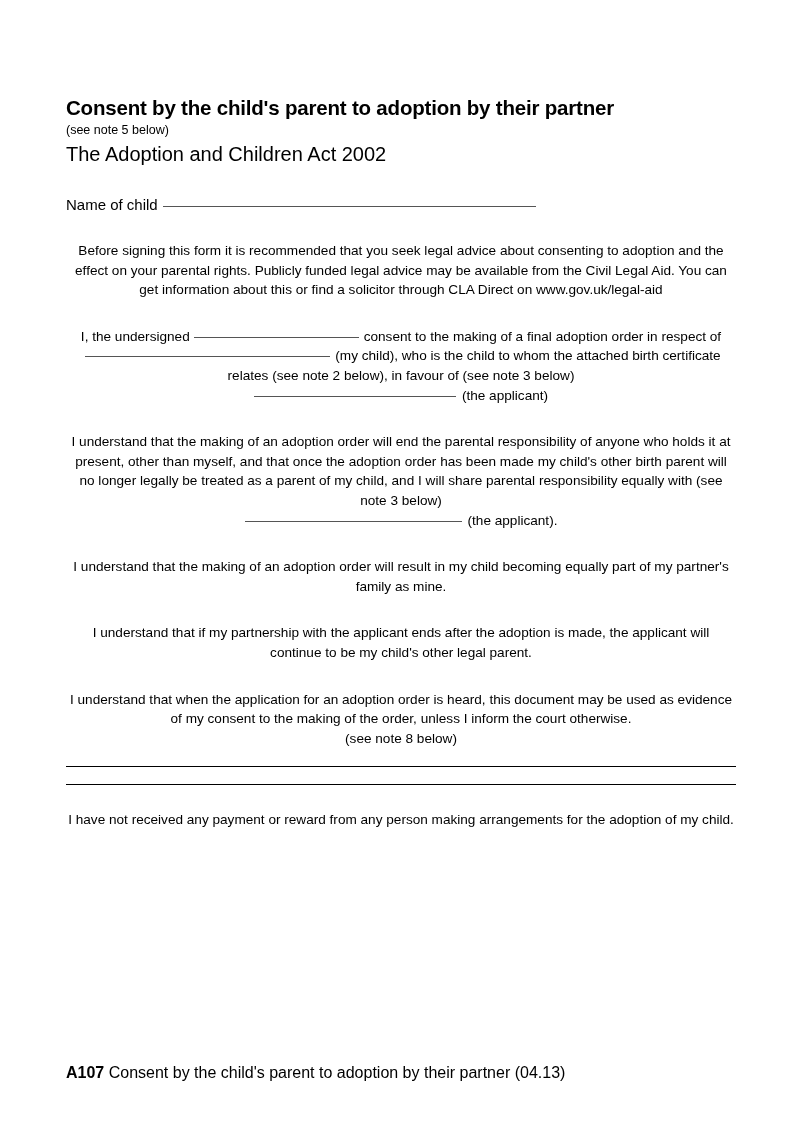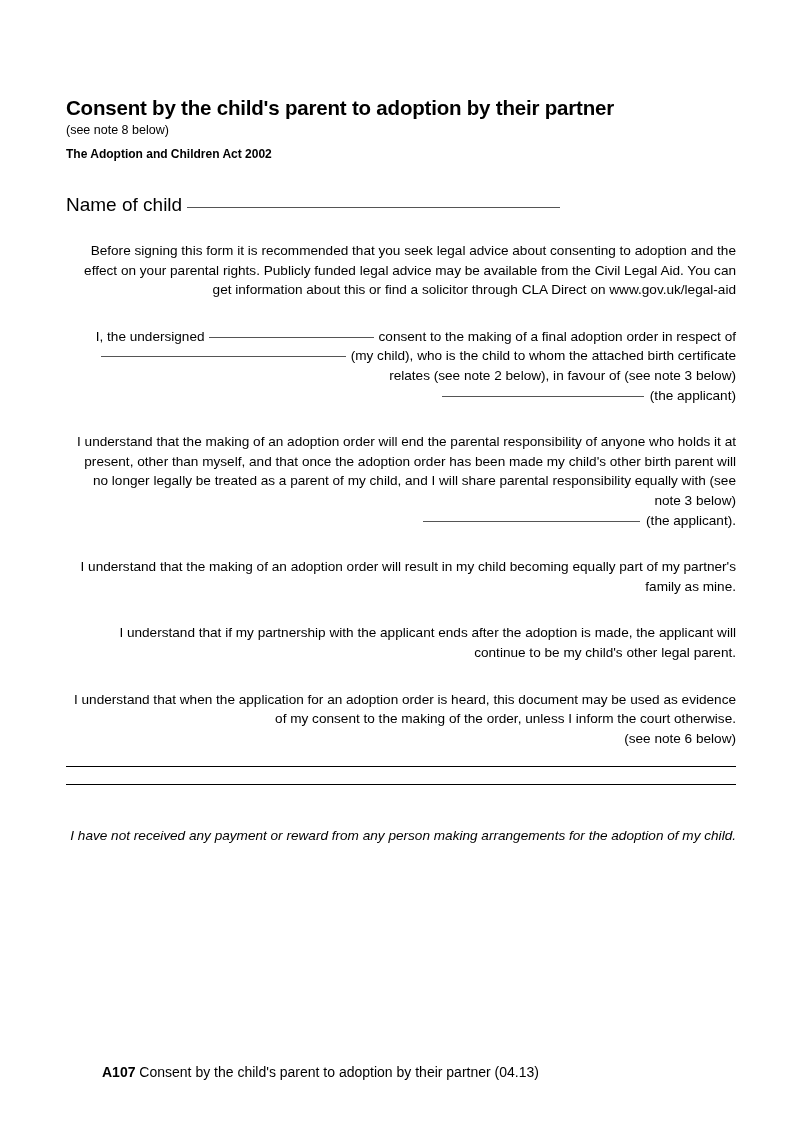--- a/index.html
+++ b/index.html
@@ -38,53 +38,53 @@
     letter-spacing: -0.2px;
     margin: 0;
     white-space: nowrap;
   }
   .doc-subnote {
     font-size: 12.5px;
     line-height: 16px;
     margin: 2px 0 0 0;
   }
   .doc-act {
-    font-size: 12px;
-    font-weight: bold;
+    font-size: 20px;
+    font-weight: normal;
     line-height: 20px;
     margin: 6px 0 0 0;
   }
 
   
   .namechild-row {
     margin-top: 31px;
-    font-size: 19px;
+    font-size: 15px;
     line-height: 19px;
     white-space: nowrap;
   }
   .namechild-label { }
   .rule-inline {
     display: inline-block;
     border-bottom: 1px solid #555555;
     vertical-align: 3px;
   }
   .rule-namechild {
     width: 373px;
     margin-left: 5px;
   }
 
   
   .para {
     font-size: 13.6px;
     line-height: 19.6px;
     margin: 0;
-    text-align: right;
+    text-align: center;
   }
   .gap-lg { margin-top: 27px; }
-  .gap-md { margin-top: 41px; font-style: italic; }
+  .gap-md { margin-top: 25px; }
 
   .fill-line {
     display: inline-block;
     border-bottom: 1px solid #555555;
     vertical-align: 3px;
   }
   .fill-undersigned { width: 165px; margin: 0 5px 0 4px; }
   .fill-respect     { width: 245px; margin: 0 5px 0 4px; }
   .fill-applicant1  { width: 202px; margin: 0 6px 0 0; }
   .fill-applicant2  { width: 217px; margin: 0 6px 0 0; }
@@ -98,38 +98,37 @@
     height: 0;
     border-bottom: 1.6px solid #000000;
   }
   .answer-rule.second { margin-top: 17px; }
 
   
   .footer {
     position: absolute;
     left: 66px;
     top: 1066px;
-    font-size: 14px;
+    font-size: 16px;
     line-height: 13px;
     white-space: nowrap;
-    margin-left: 36px;
   }
   .footer-code {
     font-weight: bold;
   }
 </style>
 </head>
 <body>
 
 <div class="page">
   <div class="content">
 
     <h1 class="doc-title">Consent by the child's parent to adoption by their partner</h1>
 
-    <div class="doc-subnote">(see note 8 below)</div>
+    <div class="doc-subnote">(see note 5 below)</div>
 
     <h2 class="doc-act">The Adoption and Children Act 2002</h2>
 
     <div class="namechild-row">
       <span class="namechild-label">Name of child</span><span class="rule-inline rule-namechild"></span>
     </div>
 
     <p class="para gap-lg">Before signing this form it is recommended that you seek legal advice about consenting to adoption and the effect on your parental rights. Publicly funded legal advice may be available from the Civil Legal Aid. You can get information about this or find a solicitor through CLA Direct on www.gov.uk/legal-aid</p>
 
 
@@ -137,21 +136,21 @@
 
     <p class="para gap-lg"><span>I understand that the making of an adoption order will end the parental responsibility of anyone who holds it at present, other than myself, and that once the adoption order has been made my child's other birth parent will no longer legally be treated as a parent of my child, and I will share parental responsibility equally with (see note 3 below)</span><br><span class="fill-line fill-applicant2"></span><span>(the applicant).</span></p>
 
     <p class="para gap-lg">I understand that the making of an adoption order will result in my child becoming equally part of my partner's family as mine.</p>
 
     <p class="para gap-lg">I understand that if my partnership with the applicant ends after the adoption is made, the applicant will continue to be my child's other legal parent.</p>
 
     <p class="para gap-lg">I understand that when the application for an adoption order is heard, this document may be used as evidence of my consent to the making of the order, unless I inform the court otherwise.</p>
 
 
-    <p class="para">(see note 6 below)</p>
+    <p class="para">(see note 8 below)</p>
 
     <div class="answer-rules">
       <div class="answer-rule"></div>
       <div class="answer-rule second"></div>
     </div>
 
     <p class="para gap-md">I have not received any payment or reward from any person making arrangements for the adoption of my child.</p>
 
   </div>
 

